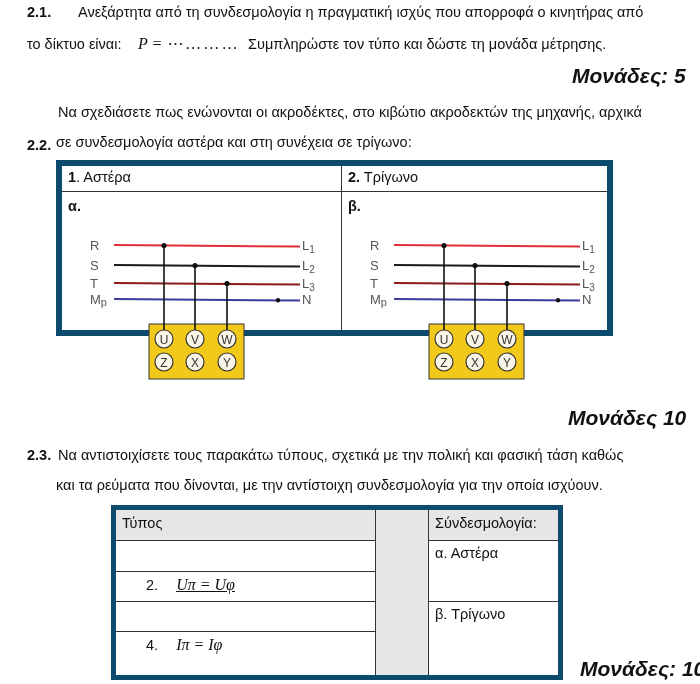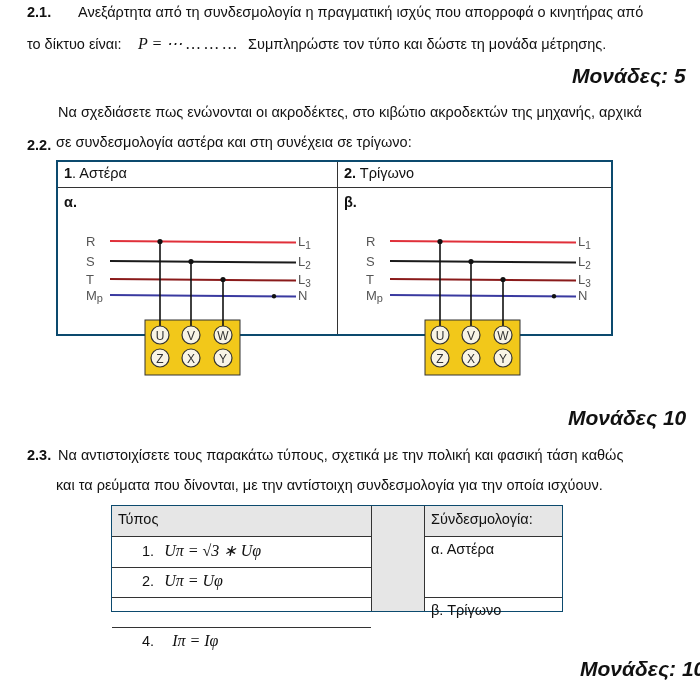--- a/index.html
+++ b/index.html
@@ -6,28 +6,28 @@
   body {
     width: 700px; height: 684px; position: relative; overflow: hidden;
     font-family: "Liberation Sans", sans-serif; color: #111; font-size: 14.5px;
   }
   .abs { position: absolute; white-space: nowrap; }
   .b { font-weight: bold; }
   .bi { font-weight: bold; font-style: italic; font-size: 21px; }
   .math { font-family: "Liberation Serif", serif; font-style: italic; font-size: 16px; }
 
   
-  .t1 { position: absolute; left: 56px; top: 160px; width: 557px; height: 176px; border: 2px solid #0c4a6e; box-sizing: border-box; }
+  .t1 { position: absolute; left: 56px; top: 160px; width: 557px; height: 176px; border: 6px solid #0c4a6e; box-sizing: border-box; }
   .t1 .vdiv { position: absolute; left: 279px; top: 0; bottom: 0; width: 1px; background: #333; }
   .t1 .hdiv { position: absolute; left: 0; right: 0; top: 25px; height: 1px; background: #333; }
   .t1 .cell-label { position: absolute; font-size: 14.5px; }
   .diagram { position: absolute; }
 
   
-  .t2 { position: absolute; left: 111px; top: 505px; width: 452px; height: 107px; box-sizing: border-box; border: 1px solid #0c4a6e; }
+  .t2 { position: absolute; left: 111px; top: 505px; width: 452px; height: 175px; box-sizing: border-box; border: 5px solid #0c4a6e; }
   .t2 .hdr-bg { position: absolute; left: 0; top: 0; right: 0; height: 30px; background: #e6e6e6; }
   .t2 .gray-col { position: absolute; left: 259px; top: 0; width: 54px; bottom: 0; background: #e6e6e6; border-left: 1px solid #333; border-right: 1px solid #333; box-sizing: border-box; }
   .t2 .line { position: absolute; height: 1px; background: #333; }
   .t2 .txt { position: absolute; font-size: 14.5px; white-space: nowrap; }
 </style>
 </head>
 <body>
 
 <div class="abs b" style="left:27px; top:4px;">2.1.</div>
 <div class="abs" style="left:78px; top:4px;">Ανεξάρτητα από τη συνδεσμολογία η πραγματική ισχύς που απορροφά ο κινητήρας από</div>
@@ -132,27 +132,23 @@
   <div class="line" style="left:0; width:259px; top:61px;"></div>
   <div class="line" style="left:0; width:259px; top:91px;"></div>
   <div class="line" style="left:0; width:259px; top:121px;"></div>
 
   <div class="line" style="left:313px; right:0; top:30px;"></div>
   <div class="line" style="left:313px; right:0; top:91px;"></div>
 
   <div class="txt" style="left:6px; top:5px;">Τύπος</div>
   <div class="txt" style="left:319px; top:5px;text-align:center;">Σύνδεσμολογία:</div>
 
-  <div class="txt" style="left:30px; top:35px;">
-    <span>1.</span>
-    <span class="math" style="margin-left:6px;">Uπ = √3 ∗ Uφ</span>
-  </div>
   <div class="txt" style="left:30px; top:66px;">
     <span>2.</span>
-    <span class="math" style="margin-left:6px;">Uπ = Uφ</span>
+    <span class="math" style="margin-left:14px;text-decoration:underline;">Uπ = Uφ</span>
   </div>
   <div class="txt" style="left:30px; top:126px;">
     <span>4.</span>
     <span class="math" style="margin-left:14px;">Iπ = Iφ</span>
   </div>
 
   <div class="txt" style="left:319px; top:35px;">α. Αστέρα</div>
   <div class="txt" style="left:319px; top:96px;">β. Τρίγωνο</div>
 </div>
 

